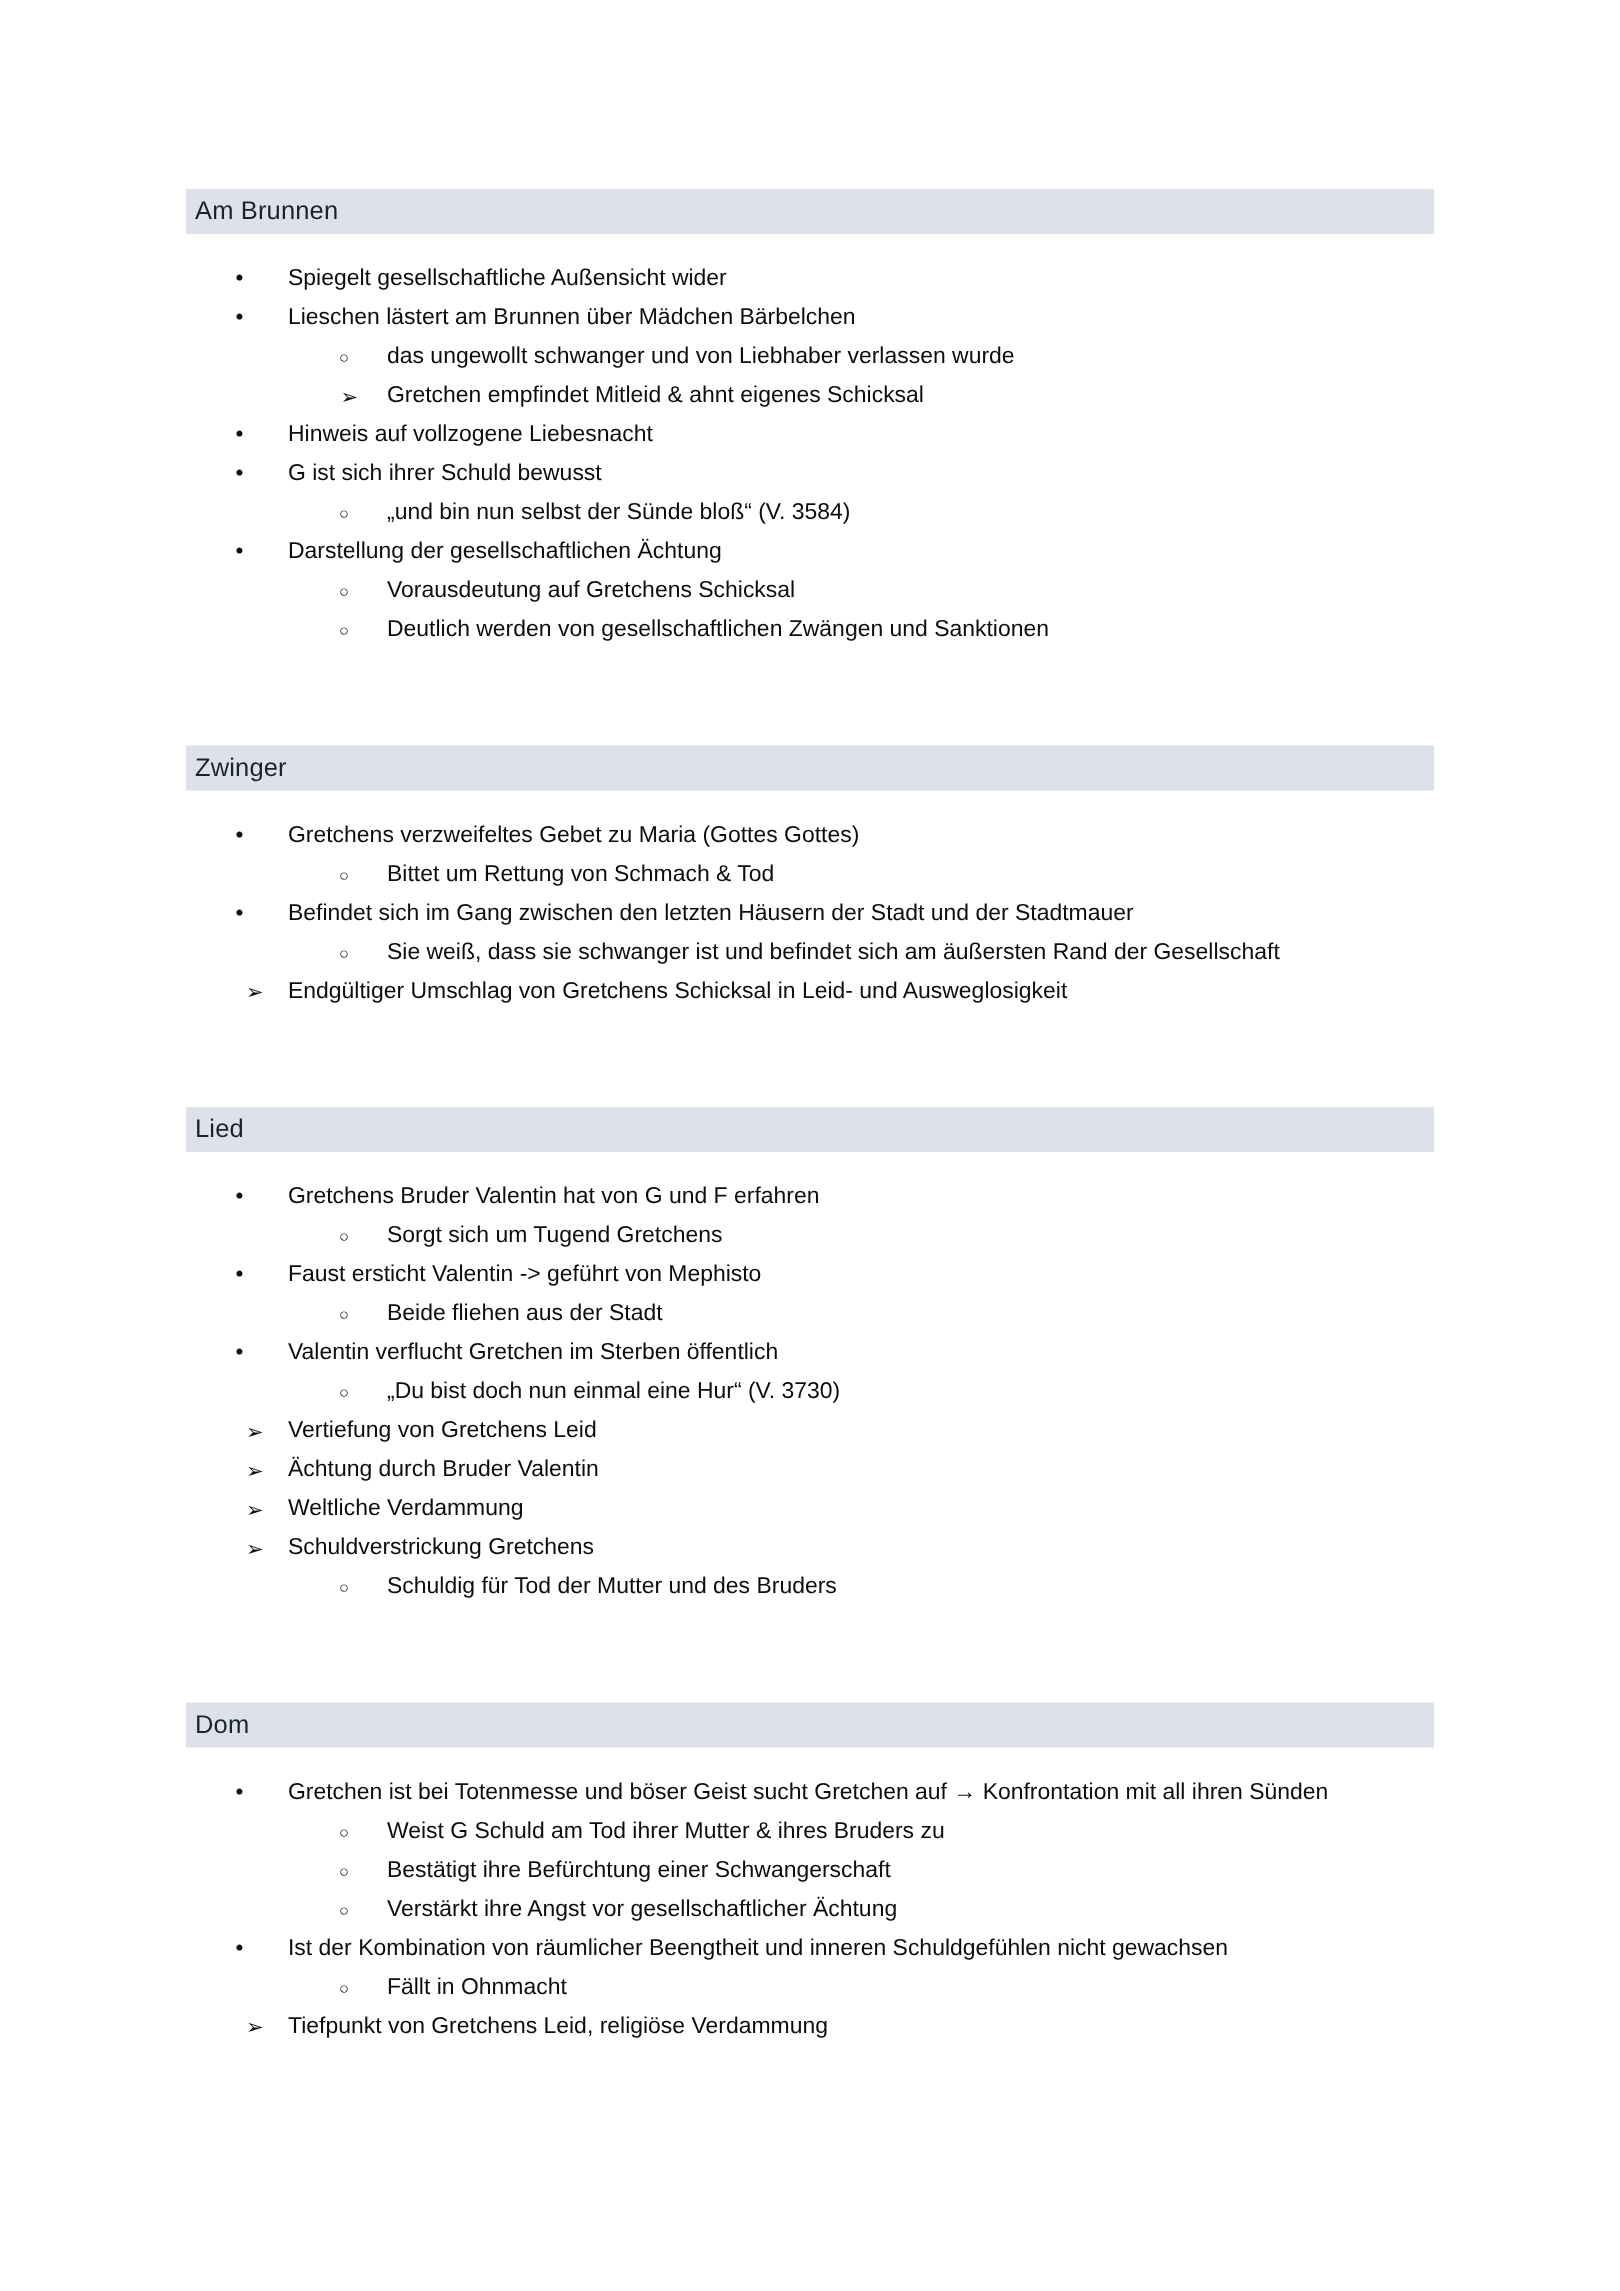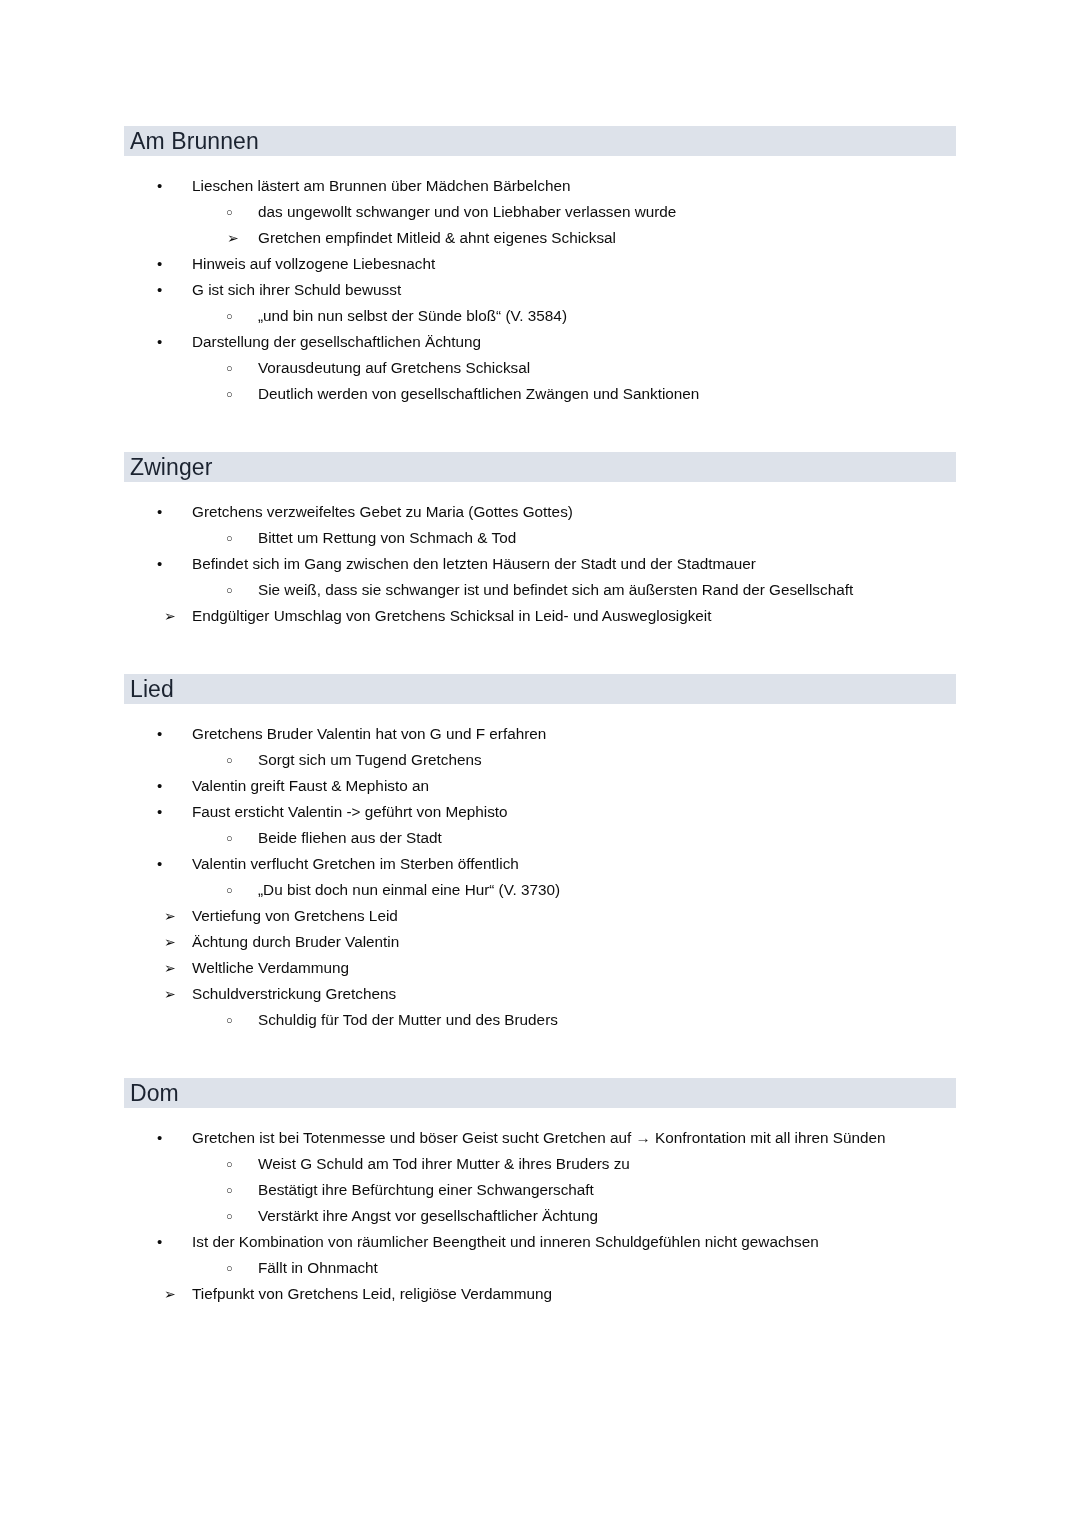--- a/index.html
+++ b/index.html
@@ -29,35 +29,35 @@
     position: absolute;
     left: 124px;
     top: 126px;
     width: 832px;
   }
 
   
   .section-heading {
     background: #dde2ea;
     color: #1b2330;
-    font-size: 23px;
+    font-size: 17px;
     line-height: 30px;
     height: 30px;
     padding: 0 0 0 6px;
     width: 826px;
     box-sizing: content-box;
     letter-spacing: 0.1px;
     white-space: nowrap;
     overflow: hidden;
   }
   .section {
     margin: 0;
   }
   .section + .section {
-    margin-top: 45px;
+    margin-top: 64px;
   }
   .section-body {
     padding-top: 17px;
   }
 
   
   .item {
     position: relative;
     font-size: 15.3px;
     line-height: 26px;
@@ -97,20 +97,21 @@
   .bullet-arrow::before{ content: "\27A2"; }
 </style>
 </head>
 <body>
 
 <div class="page">
   <div class="content" id="content-root">
       <div class="section">
         <div class="section-heading">Am Brunnen</div>
         <div class="section-body">
+          <div class="item lvl1"><span class="bullet bullet-dot"></span><span class="txt">Spiegelt gesellschaftliche Außensicht wider</span></div>
           <div class="item lvl1"><span class="bullet bullet-dot"></span><span class="txt">Lieschen lästert am Brunnen über Mädchen Bärbelchen</span></div>
           <div class="item lvl2"><span class="bullet bullet-circ"></span><span class="txt">das ungewollt schwanger und von Liebhaber verlassen wurde</span></div>
           <div class="item lvl2 arrow"><span class="bullet bullet-arrow"></span><span class="txt">Gretchen empfindet Mitleid &amp; ahnt eigenes Schicksal</span></div>
           <div class="item lvl1"><span class="bullet bullet-dot"></span><span class="txt">Hinweis auf vollzogene Liebesnacht</span></div>
           <div class="item lvl1"><span class="bullet bullet-dot"></span><span class="txt">G ist sich ihrer Schuld bewusst</span></div>
           <div class="item lvl2"><span class="bullet bullet-circ"></span><span class="txt">„und bin nun selbst der Sünde bloß“ (V. 3584)</span></div>
           <div class="item lvl1"><span class="bullet bullet-dot"></span><span class="txt">Darstellung der gesellschaftlichen Ächtung</span></div>
           <div class="item lvl2"><span class="bullet bullet-circ"></span><span class="txt">Vorausdeutung auf Gretchens Schicksal</span></div>
           <div class="item lvl2"><span class="bullet bullet-circ"></span><span class="txt">Deutlich werden von gesellschaftlichen Zwängen und Sanktionen</span></div>
         </div>
@@ -123,21 +124,20 @@
           <div class="item lvl1"><span class="bullet bullet-dot"></span><span class="txt">Befindet sich im Gang zwischen den letzten Häusern der Stadt und der Stadtmauer</span></div>
           <div class="item lvl2"><span class="bullet bullet-circ"></span><span class="txt">Sie weiß, dass sie schwanger ist und befindet sich am äußersten Rand der Gesellschaft</span></div>
           <div class="item lvl1 arrow"><span class="bullet bullet-arrow"></span><span class="txt">Endgültiger Umschlag von Gretchens Schicksal in Leid- und Ausweglosigkeit</span></div>
         </div>
       </div>
       <div class="section">
         <div class="section-heading">Lied</div>
         <div class="section-body">
           <div class="item lvl1"><span class="bullet bullet-dot"></span><span class="txt">Gretchens Bruder Valentin hat von G und F erfahren</span></div>
           <div class="item lvl2"><span class="bullet bullet-circ"></span><span class="txt">Sorgt sich um Tugend Gretchens</span></div>
-          <div class="item lvl1"><span class="bullet bullet-dot"></span><span class="txt">Valentin greift Faust &amp; Mephisto an</span></div>
           <div class="item lvl1"><span class="bullet bullet-dot"></span><span class="txt">Faust ersticht Valentin -&gt; geführt von Mephisto</span></div>
           <div class="item lvl2"><span class="bullet bullet-circ"></span><span class="txt">Beide fliehen aus der Stadt</span></div>
           <div class="item lvl1"><span class="bullet bullet-dot"></span><span class="txt">Valentin verflucht Gretchen im Sterben öffentlich</span></div>
           <div class="item lvl2"><span class="bullet bullet-circ"></span><span class="txt">„Du bist doch nun einmal eine Hur“ (V. 3730)</span></div>
           <div class="item lvl1 arrow"><span class="bullet bullet-arrow"></span><span class="txt">Vertiefung von Gretchens Leid</span></div>
           <div class="item lvl1 arrow"><span class="bullet bullet-arrow"></span><span class="txt">Ächtung durch Bruder Valentin</span></div>
           <div class="item lvl1 arrow"><span class="bullet bullet-arrow"></span><span class="txt">Weltliche Verdammung</span></div>
           <div class="item lvl1 arrow"><span class="bullet bullet-arrow"></span><span class="txt">Schuldverstrickung Gretchens</span></div>
           <div class="item lvl2"><span class="bullet bullet-circ"></span><span class="txt">Schuldig für Tod der Mutter und des Bruders</span></div>
         </div>

